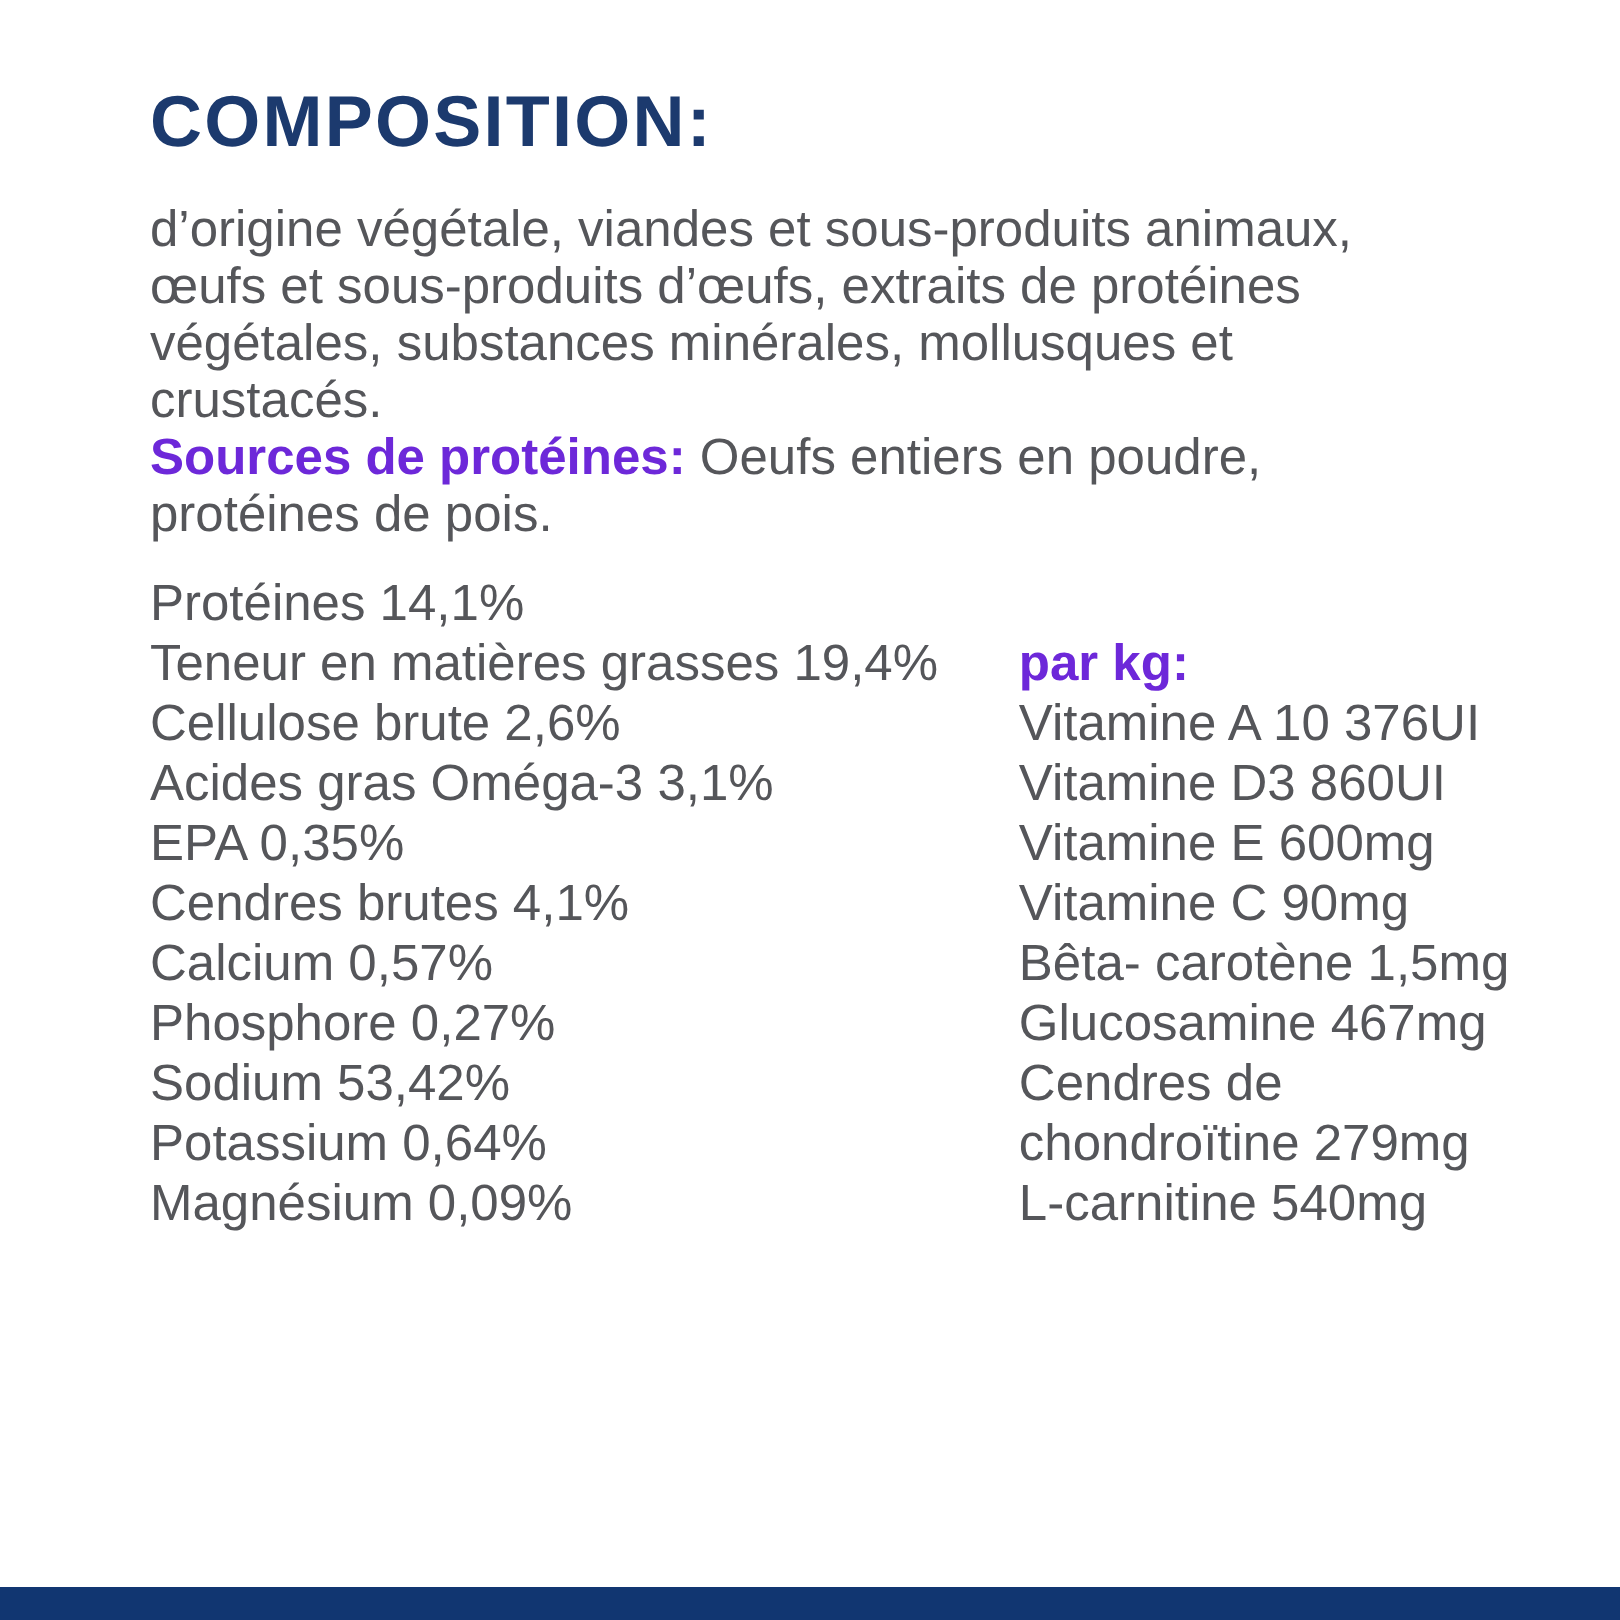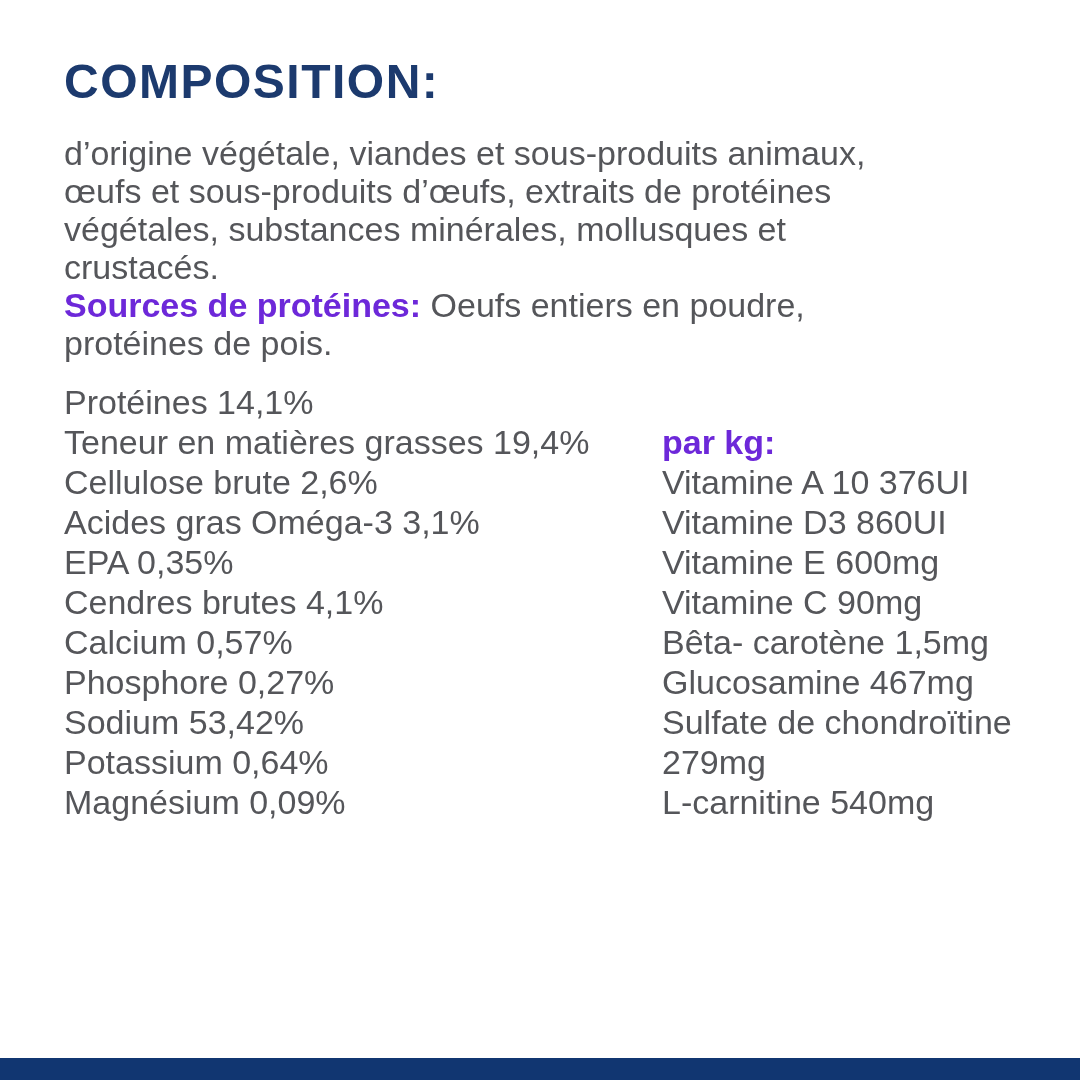--- a/index.html
+++ b/index.html
@@ -5,21 +5,21 @@
   * { box-sizing: border-box; }
   html, body { margin: 0; padding: 0; }
   body {
     width: 1080px;
     height: 1080px;
     background: #ffffff;
     font-family: "Liberation Sans", sans-serif;
     overflow: hidden;
     position: relative;
   }
-  .content { padding: 56px 62px 0 64px; }
+  .content { padding: 56px 62px 0 64px; margin-left: 36px; }
 
   .heading {
     margin: 0;
     color: #1c3a6e;
     font-weight: bold;
     font-size: 48px;
     line-height: 52px;
     letter-spacing: 1.5px;
   }
   .analytical-heading { margin-top: 112px; }
@@ -124,21 +124,21 @@
             <li>Vitamine D3 860UI</li>
 
             <li>Vitamine E 600mg</li>
 
             <li>Vitamine C 90mg</li>
 
             <li>Bêta- carotène 1,5mg</li>
 
             <li>Glucosamine 467mg</li>
 
-            <li>Sulfate de chondroïtine 279mg</li>
+            <li>Cendres de chondroïtine 279mg</li>
 
             <li>L-carnitine 540mg</li>
           </ul>
       </div>
 
     </div>
   </section>
 
 </main>
 

